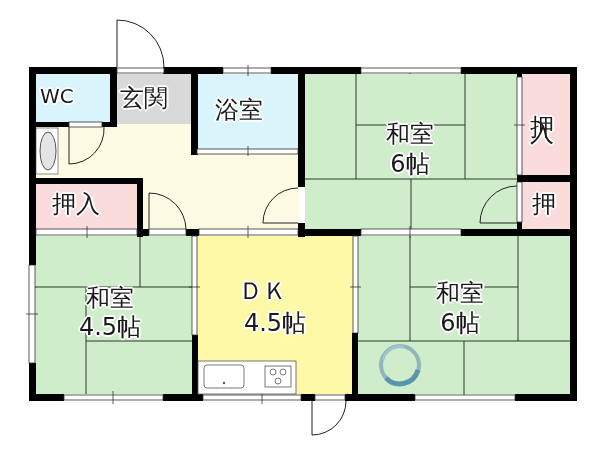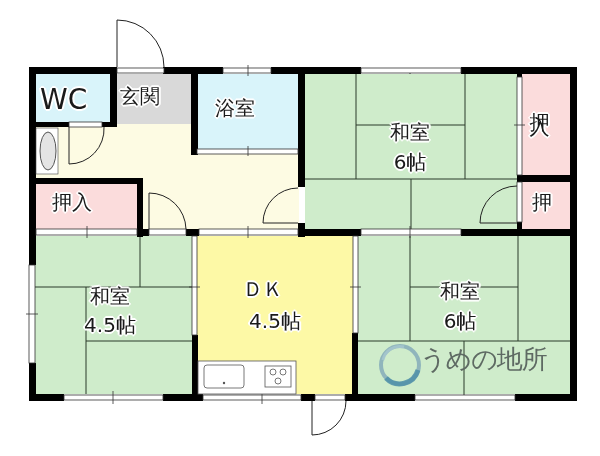--- a/index.html
+++ b/index.html
@@ -1,21 +1,21 @@
 <!DOCTYPE html>
 <html><head>
 <meta charset="utf-8">
 <style>
   html, body { margin:0; padding:0; background:#ffffff; }
   body { width:600px; height:456px; overflow:hidden; position:relative; font-family:"DejaVu Sans", sans-serif; }
   #plan { position:absolute; left:0; top:0; width:600px; height:456px; }
   .lbl { position:absolute; color:#1a1a1a; text-align:center; line-height:1; white-space:nowrap;
          text-shadow: -2px 0 #fff, 2px 0 #fff, 0 -2px #fff, 0 2px #fff, -1px -1px #fff, 1px 1px #fff, -1px 1px #fff, 1px -1px #fff; }
   .big { font-size:27px; }
-  .mid { font-size:20px; }
+  .mid { font-size:24px; }
   .vert { writing-mode: vertical-rl; text-orientation: upright; letter-spacing:4px; }
   .logo { position:absolute; left:382px; top:340px; width:180px; height:50px; }
   .logo-jp { position:absolute; left:38px; top:2px; font-size:26px; color:#5e6a63; letter-spacing:-1px; white-space:nowrap; }
   .logo-en { position:absolute; left:46px; top:32px; font-size:10px; color:#6f7a74; letter-spacing:3px; white-space:nowrap; }
 </style>
 </head>
 <body>
 
 <svg id="plan" viewBox="0 0 600 456" xmlns="http://www.w3.org/2000/svg">
 
@@ -166,35 +166,34 @@
     <circle cx="278" cy="381" r="3"></circle>
   </g>
 
   <g fill="none">
     <circle cx="400" cy="365" r="19" stroke="#7fa8b8" stroke-width="4" opacity="0.8"></circle>
     <path d="M386,378 A19,19 0 0 0 418,370" stroke="#4f8fa8" stroke-width="5" opacity="0.85"></path>
     <path d="M383,360 A17,17 0 0 1 404,347" stroke="#a8c8d0" stroke-width="3" opacity="0.8"></path>
   </g>
 </svg>
 
-<div class="lbl big" style="left:40px;top:86px;font-size:28px;">WC</div>
+<div class="lbl big" style="left:40px;top:86px;font-size:20px;">WC</div>
 <div class="lbl mid" style="left:120px;top:86px;">玄関</div>
 <div class="lbl mid" style="left:215px;top:98px;">浴室</div>
 
 <div class="lbl mid" style="left:375px;top:122px;width:70px;">和室</div>
 <div class="lbl mid" style="left:375px;top:152px;width:70px;">6帖</div>
 
 <div class="lbl mid vert" style="left:530px;top:96px;">押入</div>
 <div class="lbl mid" style="left:532px;top:192px;">押</div>
 <div class="lbl mid" style="left:52px;top:192px;">押入</div>
 
 <div class="lbl mid" style="left:70px;top:286px;width:80px;">和室</div>
 <div class="lbl mid" style="left:62px;top:315px;width:96px;">4.5帖</div>
 
 <div class="lbl mid" style="left:218px;top:279px;width:90px;">ＤＫ</div>
 <div class="lbl mid" style="left:225px;top:311px;width:100px;">4.5帖</div>
 
 <div class="lbl mid" style="left:425px;top:281px;width:70px;">和室</div>
 <div class="lbl mid" style="left:425px;top:311px;width:70px;">6帖</div>
 
 <div class="logo">
-  <div class="logo-jp">うめの地所</div>
 </div>
 
 </body></html>

